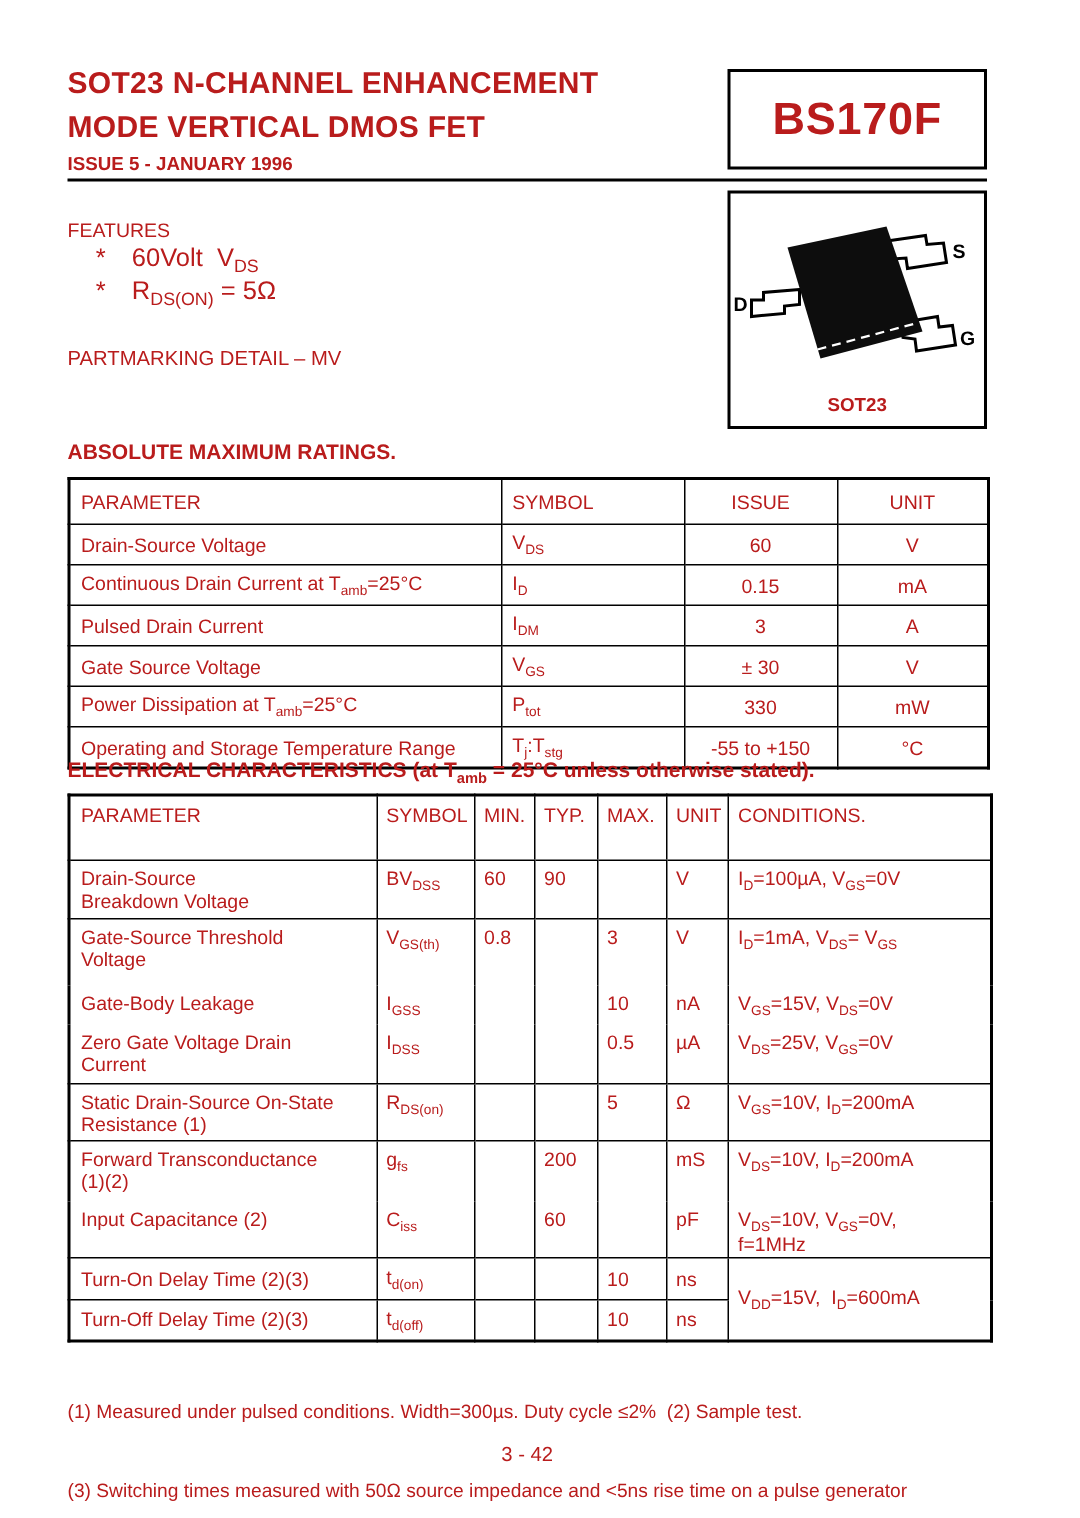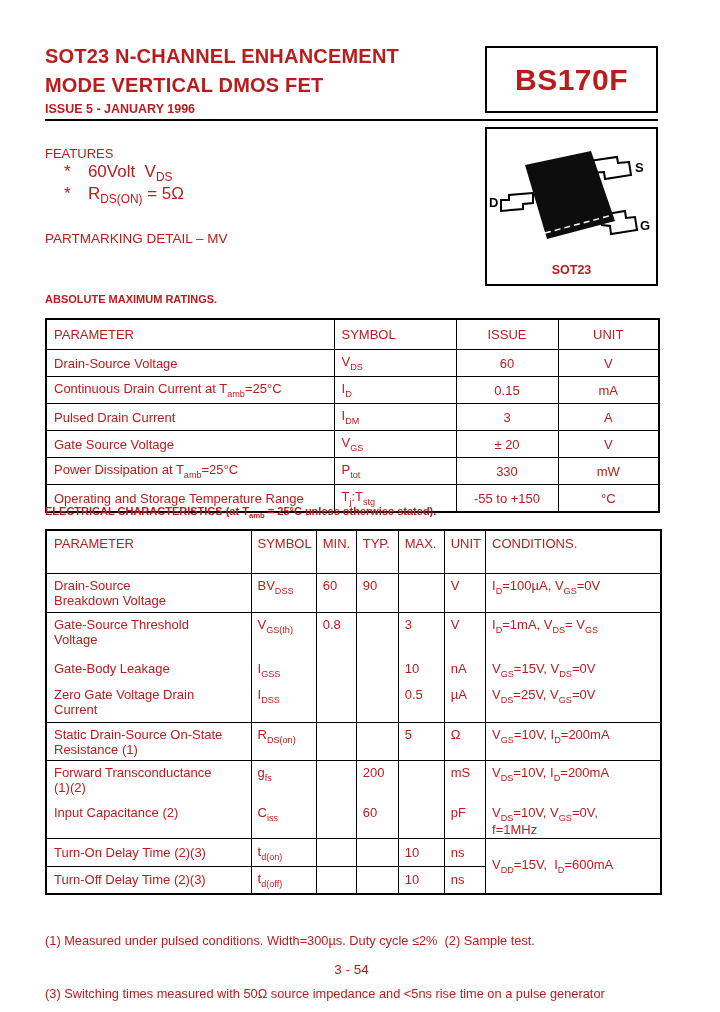--- a/index.html
+++ b/index.html
@@ -16,21 +16,21 @@
   .feature .bullet{display:inline-block;width:24px;}
   #feature-0{top:142px;}
   #feature-1{top:164px;}
   #partmark{left:45px;top:231px;font-size:13.5px;text-align:center;}
   #partbox{left:485px;top:46px;width:169px;height:63px;border:2px solid #000;
            display:flex;align-items:center;justify-content:center;font-size:30px;font-weight:bold;letter-spacing:.5px;}
   #pkgbox{left:485px;top:127px;width:169px;height:155px;border:2px solid #000;}
   #pkgbox svg{position:absolute;left:0;top:8px;}
   #pkgcaption{position:absolute;left:0;bottom:7px;width:100%;text-align:center;font-size:12.5px;font-weight:bold;}
   
-  .sect-h{font-size:11px;font-weight:bold;}
+  .sect-h{font-size:14px;font-weight:bold;}
   #amr-h{left:45px;top:293px;}
   #ec-h{left:45px;top:505px;}
   
   table{border-collapse:collapse;table-layout:fixed;border:2px solid #000;}
   td,th{font-size:13px;font-weight:normal;overflow:hidden;}
   #amr{left:45px;top:318px;}
   #amr th,#amr td{border:1px solid #000;padding:2px 7px;text-align:left;vertical-align:middle;}
   #amr th{height:25px;}
   #amr td{height:22px;}
   #amr .c{text-align:center;}
@@ -118,21 +118,21 @@
       </tr>
       <tr>
         <td>Pulsed Drain Current</td>
         <td>I<sub>DM</sub></td>
         <td class="c">3</td>
         <td class="c">A</td>
       </tr>
       <tr>
         <td>Gate Source Voltage</td>
         <td>V<sub>GS</sub></td>
-        <td class="c">± 20</td>
+        <td class="c">± 30</td>
         <td class="c">V</td>
       </tr>
       <tr>
         <td>Power Dissipation at T<sub>amb</sub>=25°C</td>
         <td>P<sub>tot</sub></td>
         <td class="c">330</td>
         <td class="c">mW</td>
       </tr>
       <tr>
         <td>Operating and Storage Temperature Range</td>
@@ -255,15 +255,15 @@
     </tbody>
   </table>
 
   <div class="abs" id="notes">
     <div>(1) Measured under pulsed conditions. Width=300µs. Duty cycle ≤2%  (2) Sample test.</div>
     <div>(3) Switching times measured with 50Ω source impedance and &lt;5ns rise time on a pulse generator</div>
     
     
   </div>
 
-  <div class="abs" id="pagenum">3 - 54</div>
+  <div class="abs" id="pagenum">3 - 42</div>
 
 </div>
 
 </body></html>

